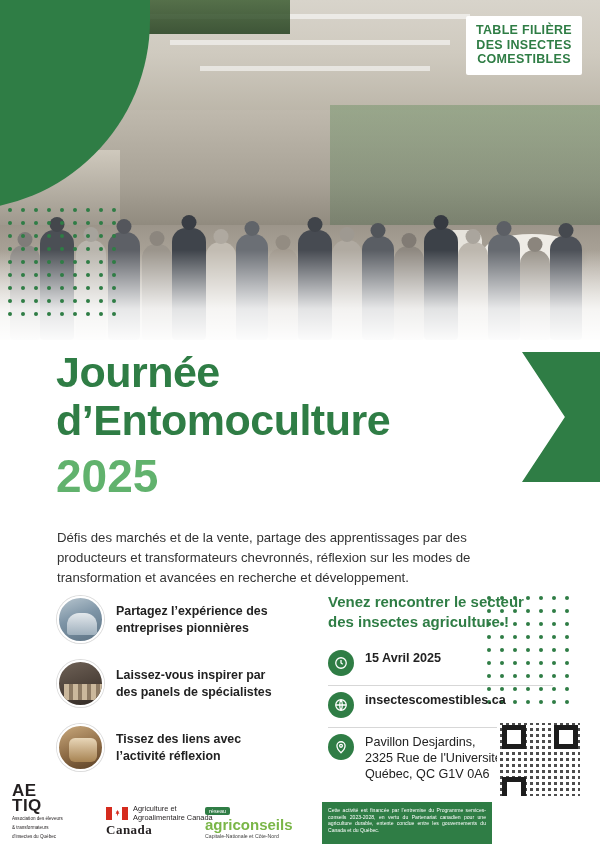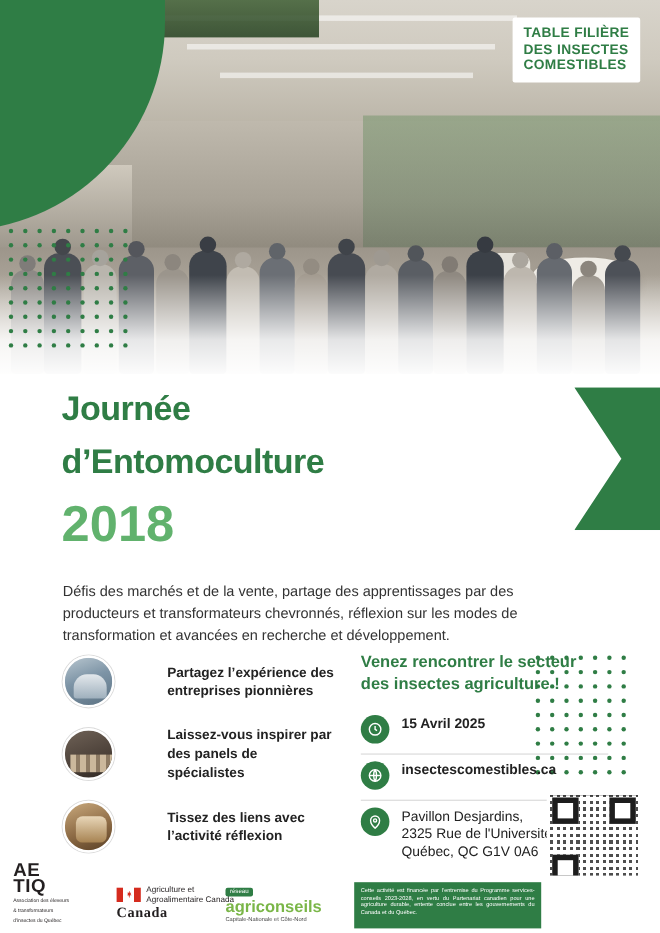--- a/index.html
+++ b/index.html
@@ -91,21 +91,21 @@
     position: absolute; left: 8px; top: 208px;
     width: 120px; height: 110px;
   }
   .dot { position: absolute; width: 4px; height: 4px; border-radius: 50%; background: #2f7d45; }
 
   
   .tfic-logo {
     position: absolute; right: 18px; top: 16px;
     background: #ffffff; padding: 7px 10px 8px 10px;
     border-radius: 2px;
-    text-align: left;
+    text-align: center;
   }
   .tfic-logo div {
     font-weight: bold; font-size: 12.5px; line-height: 14.5px;
     color: #2f7d45; letter-spacing: .3px;
   }
   .laval-logo {
     position: absolute; right: 18px; top: 88px;
     display: flex; align-items: center; gap: 9px;
   }
   .laval-shield {
@@ -136,21 +136,21 @@
   
   .green-arrow {
     position: absolute; right: 0; top: 352px;
     width: 78px; height: 130px;
     background: #2f7d45;
     clip-path: polygon(100% 0, 100% 100%, 0 100%, 55% 50%, 0 0);
   }
   .title {
     position: absolute; left: 56px; top: 348px;
     color: #2f7d45; font-weight: bold;
-    font-size: 31px; line-height: 48px; letter-spacing: -0.5px;
+    font-size: 43px; line-height: 48px; letter-spacing: -0.5px;
   }
   .year {
     position: absolute; left: 56px; top: 452px;
     color: #61b26d; font-weight: bold; font-size: 46px; line-height: 48px;
   }
 
   .lede {
     position: absolute; left: 57px; top: 528px; width: 470px;
     color: #333333; font-size: 13.2px; line-height: 20px;
   }
@@ -173,21 +173,21 @@
   .ico-2 { background: linear-gradient(160deg,#6f6257 0%, #4b4038 60%, #2f2823 100%); }
   .ico-2:after {
     content:""; position:absolute; left:5px; top:22px; width:38px; height:16px;
     background: repeating-linear-gradient(90deg,#cbb89c 0 5px,#8d7a63 5px 9px);
   }
   .ico-3 { background: linear-gradient(160deg,#c9a97d 0%, #8d6b45 55%, #5a4026 100%); }
   .ico-3:after {
     content:""; position:absolute; left:10px; top:12px; width:28px; height:24px;
     background: linear-gradient(180deg,#e8d6b8,#a78352); border-radius: 6px;
   }
-  .feature-txt { color: #222222; font-size: 12.4px; font-weight: bold; line-height: 17px; margin-left: 36px; }
+  .feature-txt { color: #222222; font-size: 12.4px; font-weight: bold; line-height: 17px; }
 
   
   .info { position: absolute; left: 328px; top: 592px; width: 225px; }
   .info-head {
     color: #2f7d45; font-weight: bold; font-size: 15px; line-height: 20px;
     margin-bottom: 12px;
   }
   .info-row { display: flex; align-items: flex-start; gap: 11px; padding: 6px 0 9px 0; border-bottom: 1px solid #d7d7d7; }
   .info-row:last-child { border-bottom: none; }
   .circ {
@@ -386,21 +386,21 @@
       <div class="dot" style="left: 78px; top: 104px;"></div>
       <div class="dot" style="left: 91px; top: 104px;"></div>
       <div class="dot" style="left: 104px; top: 104px;"></div>
     </div>
 
   <div class="green-arrow"></div>
   <div class="title">
     <div>Journée</div>
     <div>d’Entomoculture</div>
   </div>
-  <div class="year">2018</div>
+  <div class="year">2025</div>
 
   <div class="lede">Défis des marchés et de la vente, partage des apprentissages par des producteurs et transformateurs chevronnés, réflexion sur les modes de transformation et avancées en recherche et développement.</div>
 
   <div class="features">
     <div class="feature">
       <div class="feature-ico ico-1"></div>
       <div class="feature-txt">
         <div>Partagez l’expérience des</div>
         <div>entreprises pionnières</div>
       </div>

